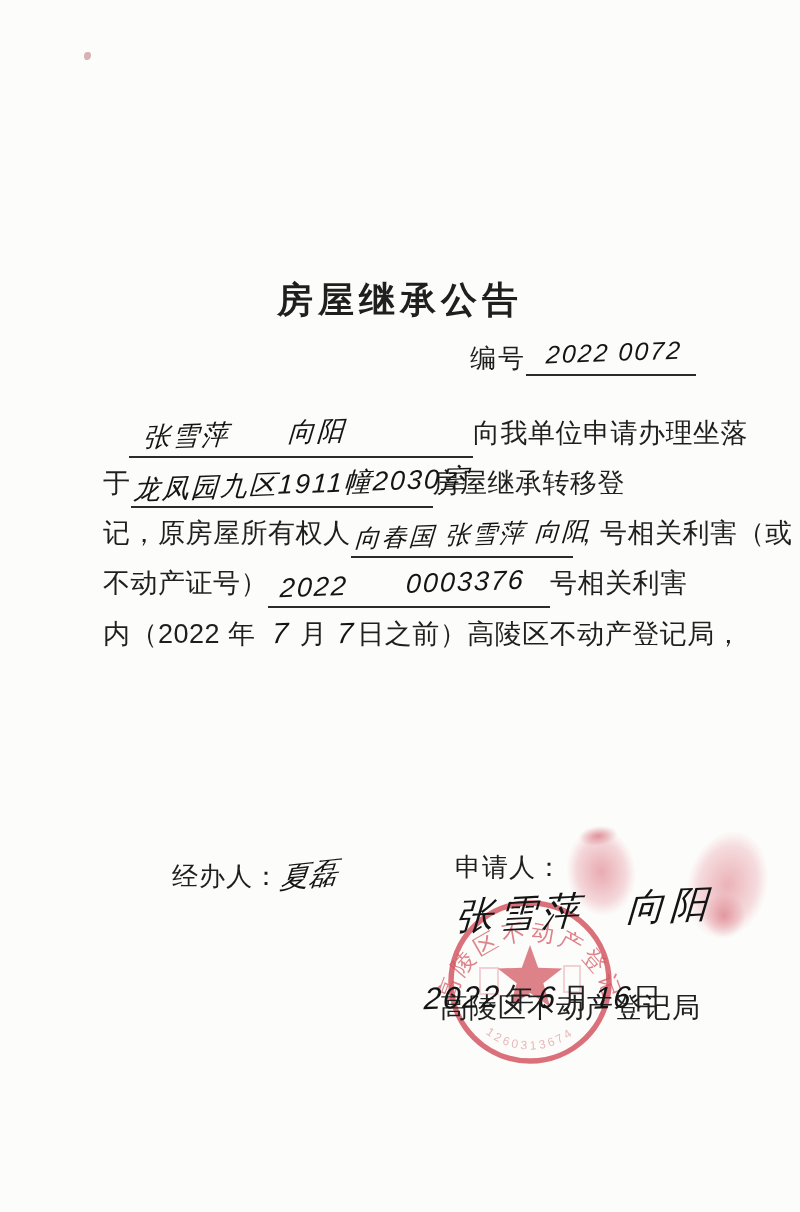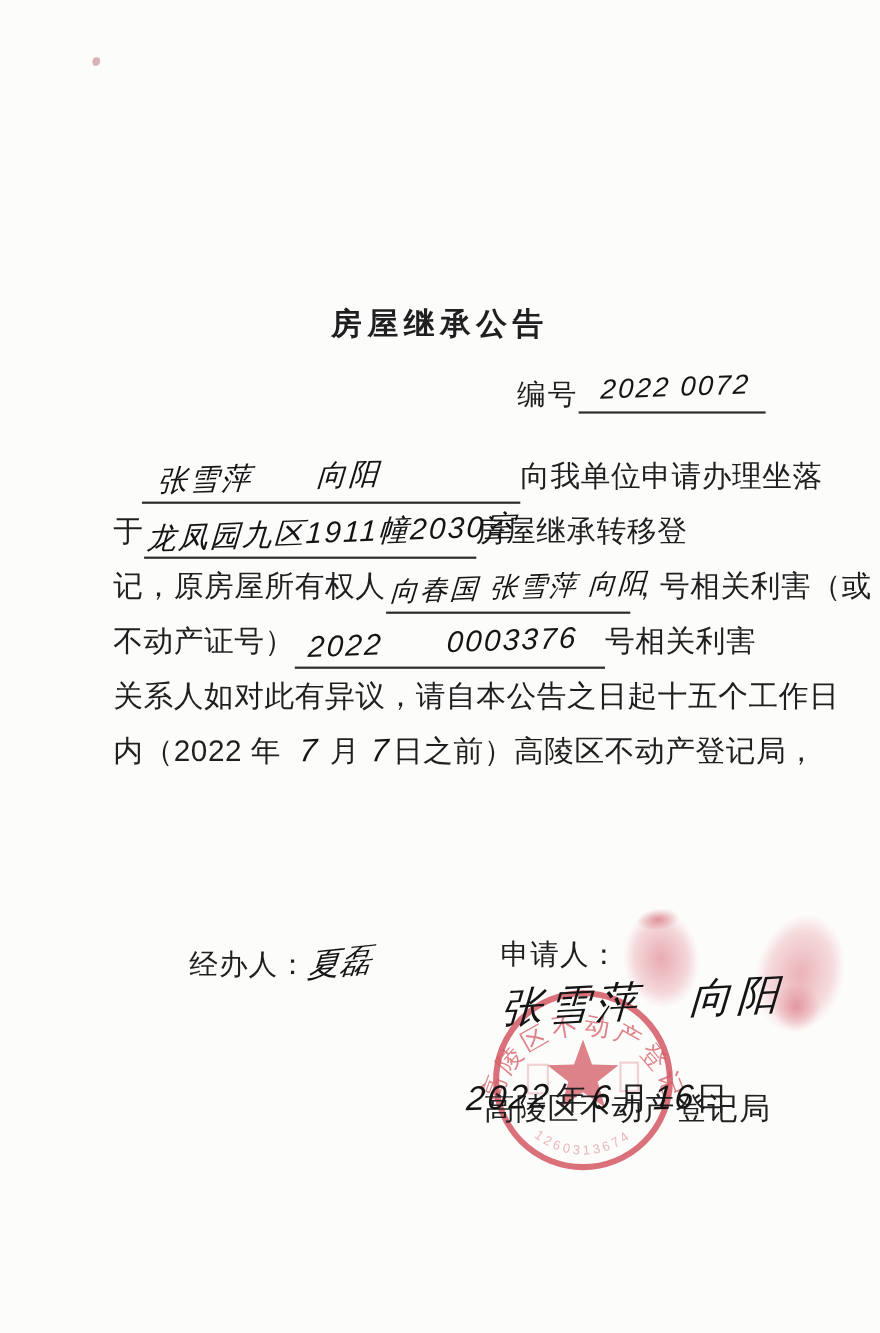--- a/index.html
+++ b/index.html
@@ -5,21 +5,21 @@
   html,body { margin:0; padding:0; }
   .page {
     position:relative; width:800px; height:1212px;
     background:#fcfcfa; overflow:hidden;
     font-family:"Liberation Sans", sans-serif;
     color:#1f1f1f;
   }
   
   .title {
     position:absolute; top:276px; left:0; width:100%;
-    text-align:center; font-size:28px; font-weight:bold;
+    text-align:center; font-size:36px; font-weight:bold;
     letter-spacing:5px; margin:0;
   }
   .number-line {
     position:absolute; top:330px; left:470px;
     font-size:26px; letter-spacing:2px; display:flex; align-items:flex-end;text-align:center;
   }
   .body {
     position:absolute; top:408px; left:103px; width:618px;
     font-size:27px; letter-spacing:0.5px;
   }
@@ -97,21 +97,20 @@
     </div>
     <div class="bline">
       <span>于</span><span class="u u-l2"><span class="hand">龙凤园九区1911幢2030室</span></span><span>房屋继承转移登</span>
     </div>
     <div class="bline">
       <span>记，原房屋所有权人</span><span class="u u-l3"><span class="hand">向春国 张雪萍 向阳</span></span><span>，号相关利害（或</span>
     </div>
     <div class="bline">
       <span>不动产证号）</span><span class="u u-l4"><span class="hand">2022　　0003376</span></span><span>号相关利害</span>
     </div>
-    <div class="bline">关系人如对此有异议，请自本公告之日起十五个工作日</div>
     <div class="bline">
       <span>内（2022 年</span><span class="hand hand-7">7</span><span>月</span><span class="hand hand-7b">7</span><span>日之前）高陵区不动产登记局，</span>
     </div>
   </div>
 
   <div class="operator">
     <span>经办人：</span><span class="hand sig">夏磊</span>
   </div>
 
   <div class="applicant">

